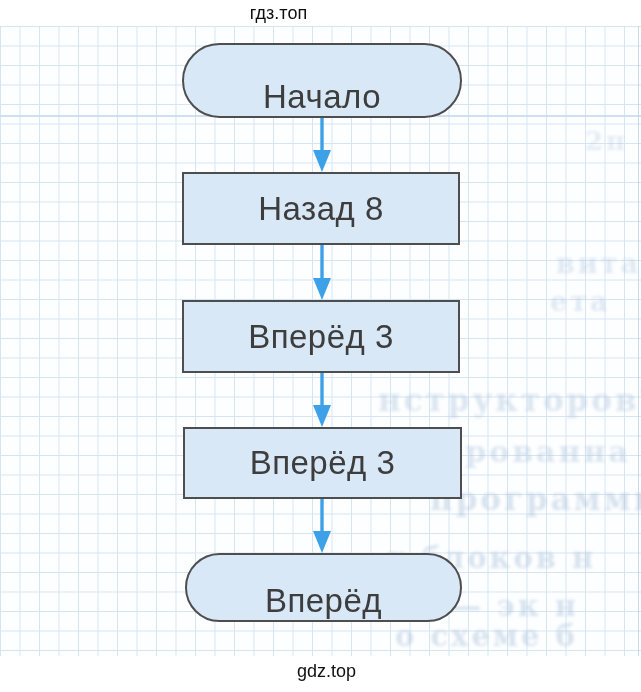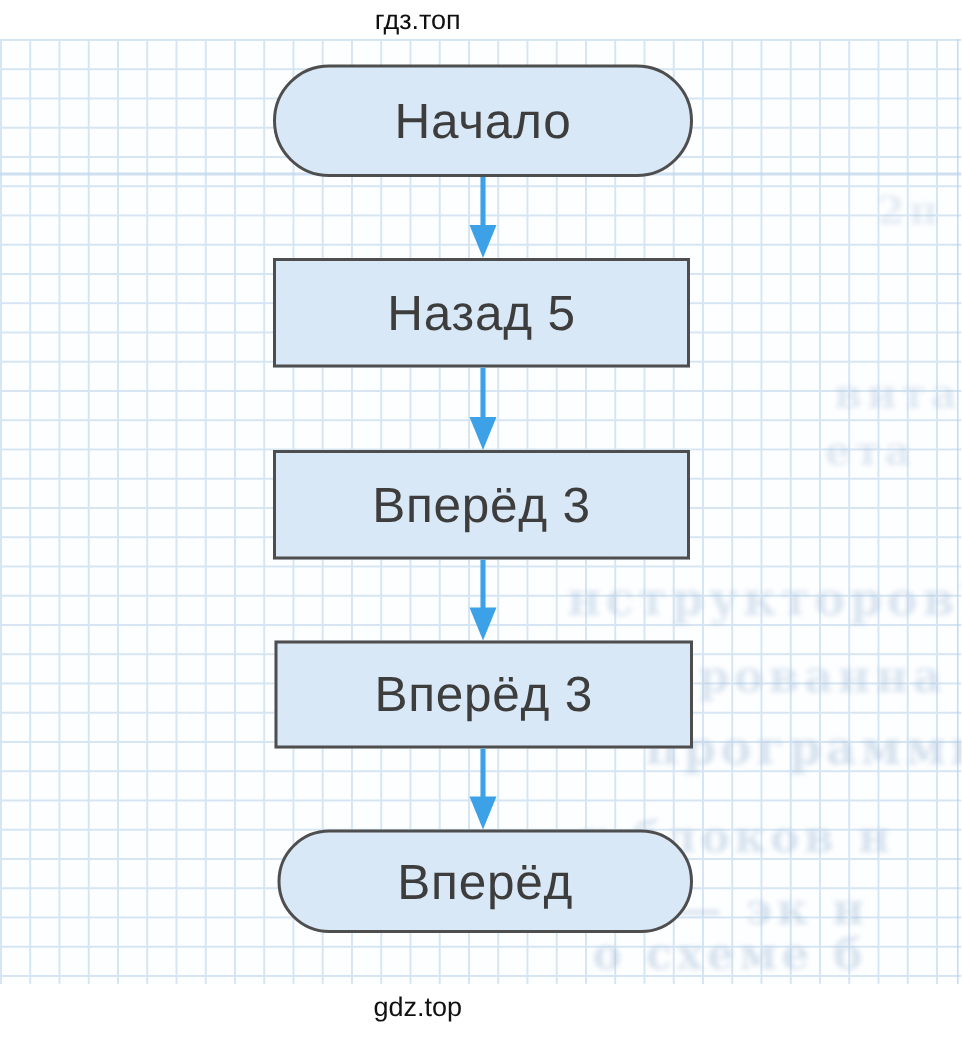--- a/index.html
+++ b/index.html
@@ -38,30 +38,30 @@
     font-family:"DejaVu Serif", serif;font-weight:bold;
     color:var(--bleed-text);
     filter:blur(1.7px);
     letter-spacing:3px;white-space:nowrap;line-height:1;
   }
   .watermark{
     position:absolute;left:0;width:557px;text-align:center;
     font-size:18px;color:#101010;
   }
   .watermark.top{top:3px;}
-  .watermark.bottom{top:661px;}
+  .watermark.bottom{top:661px;padding-left:48px;}
   .node{
     position:absolute;
     background:var(--node-fill);
     border:2.5px solid var(--node-border);
     box-sizing:border-box;
     display:flex;align-items:center;justify-content:center;
     font-size:33px;color:var(--node-text);letter-spacing:.5px;
   }
-  .node.terminator{border-radius:40px;}
+  .node.terminator{border-radius:40px;align-items:flex-end;}
   .flow-arrow{position:absolute;left:310px;width:24px;}
 </style>
 </head>
 <body>
 
 <div class="grid-bg">
   <div class="rule-line"></div>
   <div class="edge-line"></div>
 
   <span class="bleed" style="left:585px;top:102px;font-size:26px;opacity:.30">2п</span>
@@ -82,21 +82,21 @@
   <div class="node terminator" style="left:182px;top:43px;width:280px;height:75px">
     <span>Начало</span>
   </div>
 
   <svg class="flow-arrow" style="top:118px" width="24" height="54" viewBox="0 0 24 54">
     <line x1="12" y1="0" x2="12" y2="35" stroke="var(--arrow)" stroke-width="3.4"></line>
     <polygon points="3,32 21,32 12,54" fill="var(--arrow)"></polygon>
   </svg>
 
   <div class="node process" style="left:182px;top:172px;width:278px;height:73px">
-    <span>Назад 5</span>
+    <span>Назад 8</span>
   </div>
 
   <svg class="flow-arrow" style="top:245px" width="24" height="55" viewBox="0 0 24 55">
     <line x1="12" y1="0" x2="12" y2="36" stroke="var(--arrow)" stroke-width="3.4"></line>
     <polygon points="3,33 21,33 12,55" fill="var(--arrow)"></polygon>
   </svg>
 
   <div class="node process" style="left:182px;top:300px;width:278px;height:73px">
     <span>Вперёд 3</span>
   </div>

